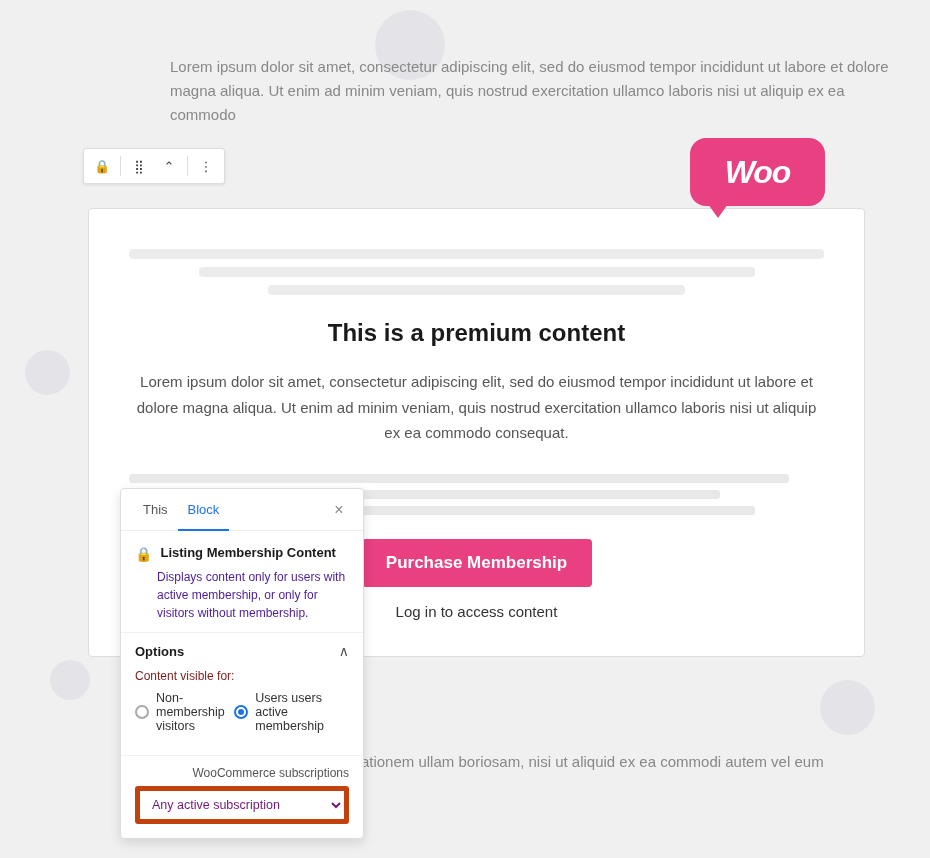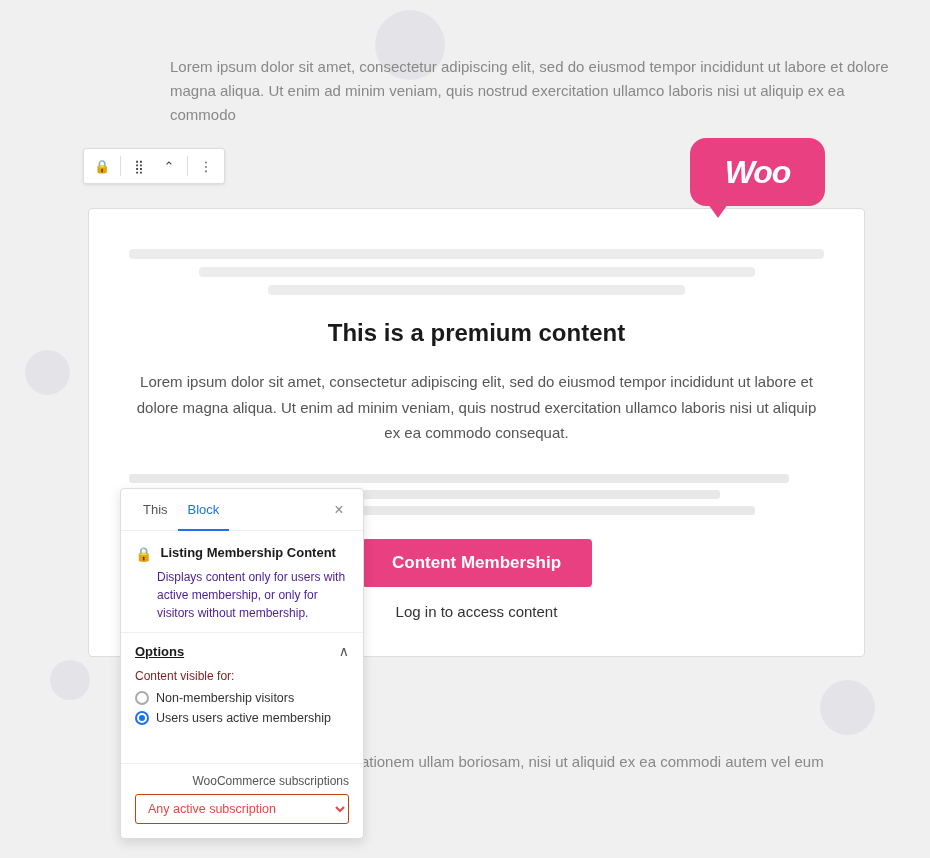--- a/index.html
+++ b/index.html
@@ -287,38 +287,37 @@
       display: flex;
       align-items: center;
       justify-content: space-between;
       margin-bottom: 10px;
       cursor: pointer;
     }
     .options-label {
       font-weight: 600;
       font-size: 13px;
       color: #1a1a1a;
-      text-decoration: underline;
     }
     .chevron-up {
       font-size: 14px;
       color: #555;
     }
 
     .field-label {
       font-size: 12px;
       color: #7f1d1d;
       margin-bottom: 8px;
     }
 
     .radio-group {
       display: flex;
-      flex-direction: column;
+      flex-direction: row;
       gap: 6px;
-      margin-bottom: 28px;
+      margin-bottom: 12px;
     }
     .radio-item {
       display: flex;
       align-items: center;
       gap: 7px;
       font-size: 12.5px;
       color: #333;
     }
     .radio-circle {
       width: 14px;
@@ -349,24 +348,24 @@
     }
     .dropdown-label {
       font-size: 12px;
       color: #555;
       margin-bottom: 6px;
       text-align: right;
     }
     .dropdown-select {
       width: 100%;
       padding: 6px 8px;
-      border: 1px solid #c2410c;
+      border: 5px solid #c2410c;
       border-radius: 3px;
       font-size: 12.5px;
-      color: #ef4444;
+      color: #701a75;
       background: #fff;
       appearance: auto;
       cursor: pointer;
     }
 
     
   </style>
 </head>
 <body>
 
@@ -405,21 +404,21 @@
   <h2 class="card-title">This is a premium content</h2>
 
   <p class="card-body-text">Lorem ipsum dolor sit amet, consectetur adipiscing elit, sed do eiusmod tempor incididunt ut labore et dolore magna aliqua. Ut enim ad minim veniam, quis nostrud exercitation ullamco laboris nisi ut aliquip ex ea commodo consequat.</p>
 
   <div class="blur-rows">
     <div class="blur-row" style="width:95%"></div>
     <div class="blur-row" style="width:85%"></div>
     <div class="blur-row" style="width:90%"></div>
   </div>
 
-  <button class="purchase-btn">Content Membership</button>
+  <button class="purchase-btn">Purchase Membership</button>
 
   <a class="login-link">Log in to access content</a>
 
 </div>
 
 <div class="bottom-text">
   <span>veniam, quis nostrum exercitationem ullam boriosam, nisi ut aliquid ex ea commodi autem vel eum iure reprehenderit .</span>
 </div>
 
 <div class="side-panel">

